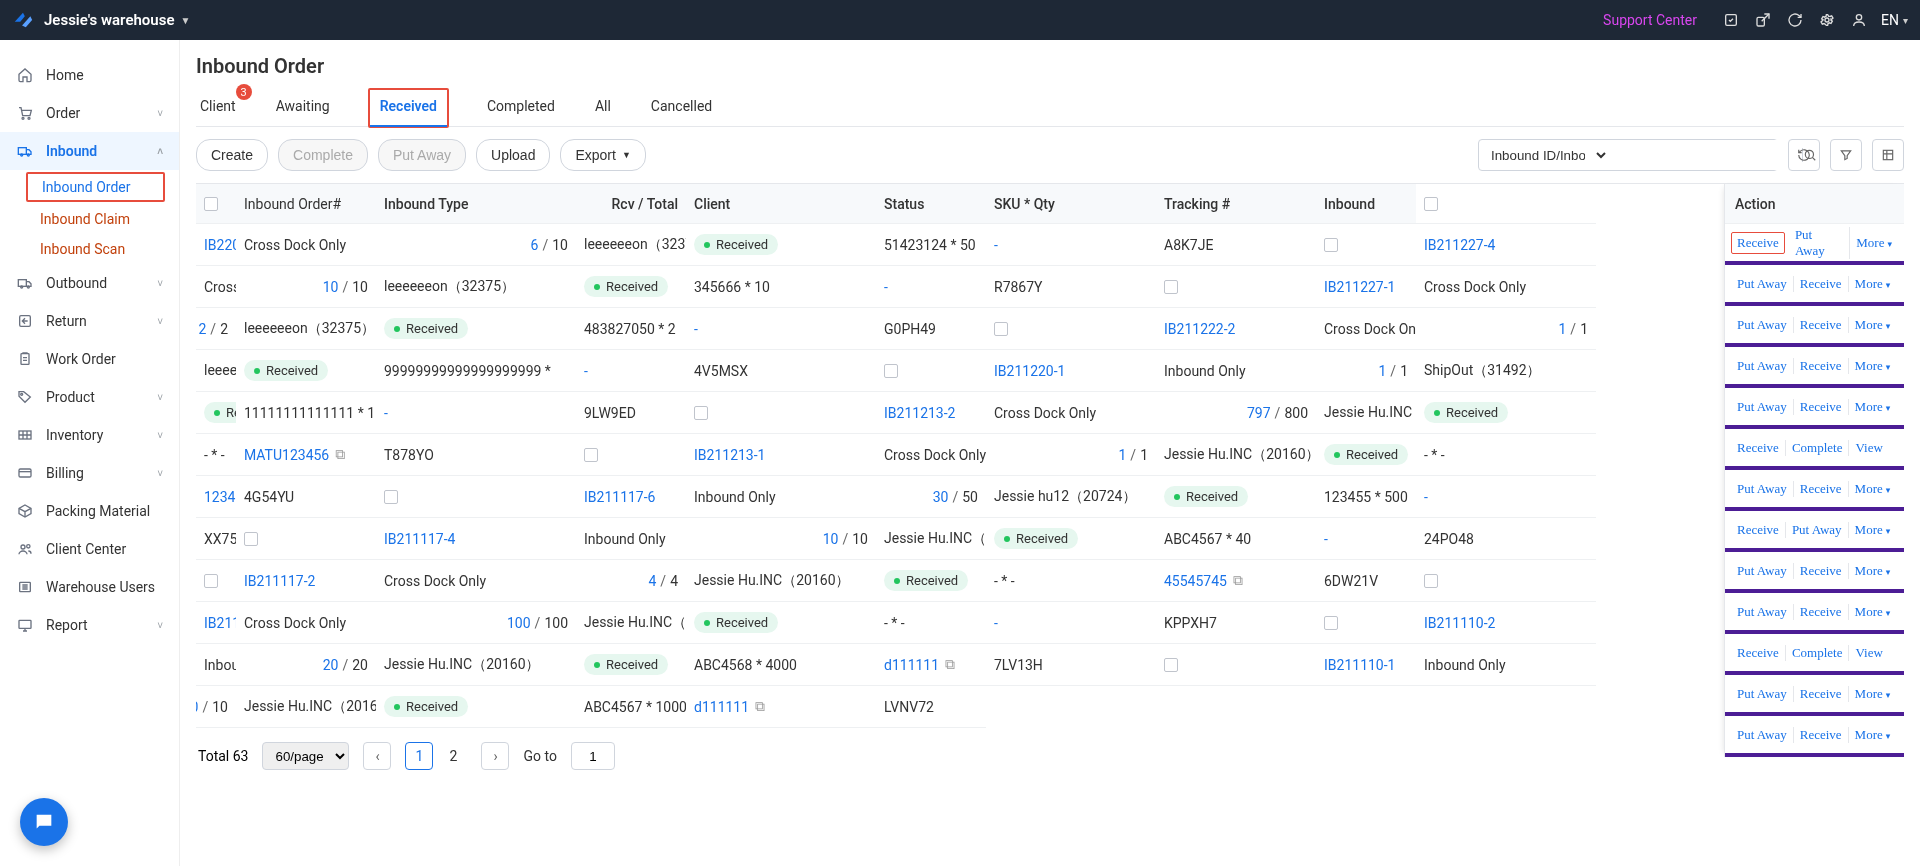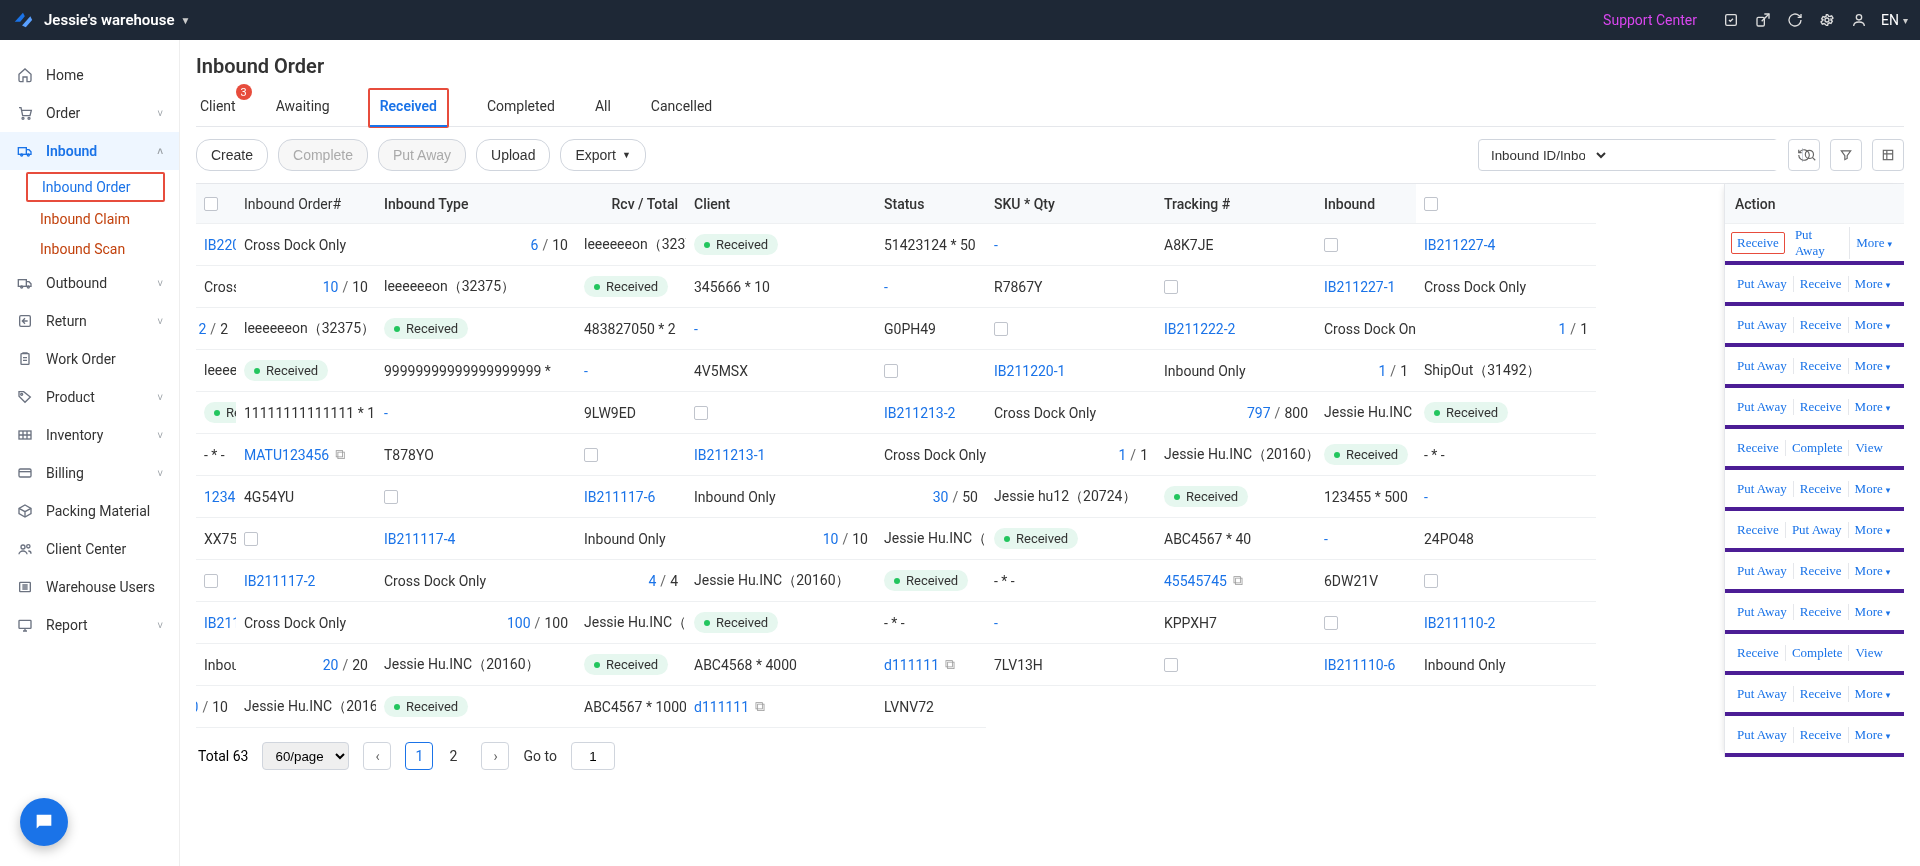--- a/index.html
+++ b/index.html
@@ -576,21 +576,21 @@
             <div class="cell">ABC4568 * 4000</div>
             <div class="cell">
               <span class="link">d111111</span>
               <span class="copy-icon">⧉</span>
             </div>
             <div class="cell">7LV13H</div>
             <div class="cell">
               <span class="cb"></span>
             </div>
             <div class="cell">
-              <span class="link">IB211110-6</span>
+              <span class="link">IB211110-1</span>
             </div>
             <div class="cell">Inbound Only</div>
             <div class="cell rcv-total">
               <span class="num">10</span>
               <span class="sep">/</span>
               <span>10</span>
             </div>
             <div class="cell">Jessie Hu.INC（20160）</div>
             <div class="cell">
               <span class="status-pill">Received</span>

